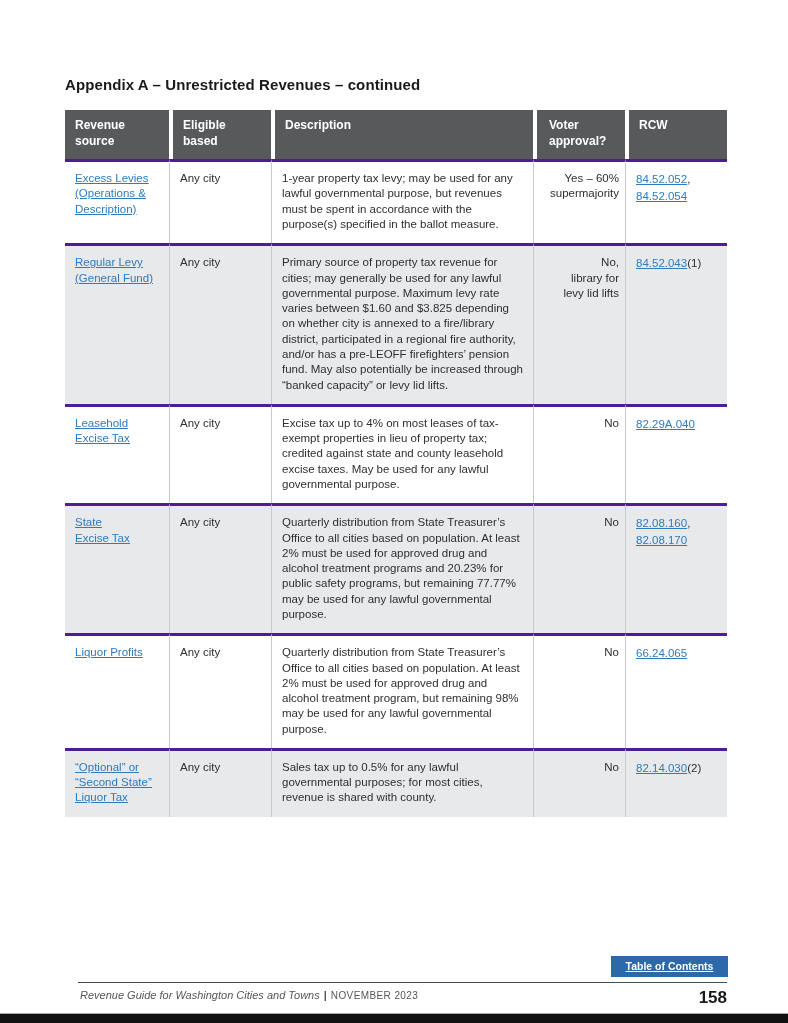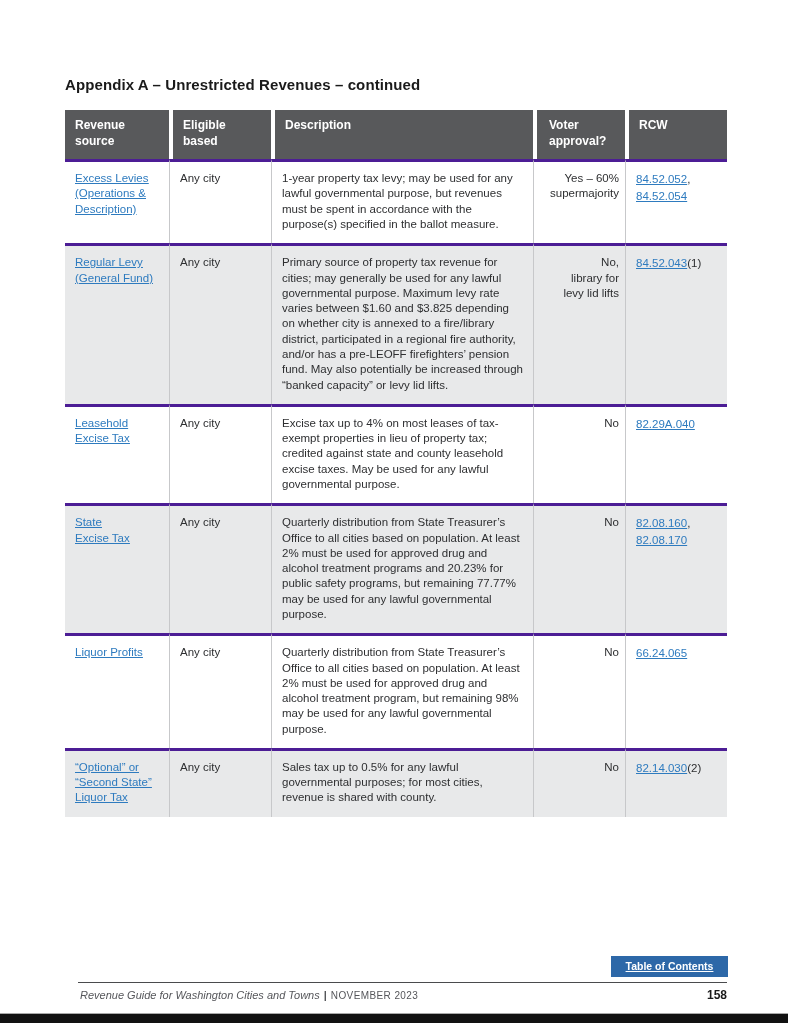--- a/index.html
+++ b/index.html
@@ -57,21 +57,21 @@
   }
   .footer-text{
     position:absolute;top:989px;left:80px;color:var(--footer-text,#55565a);
     font-size:11px;
   }
   .doc-title{font-style:italic;text-align:right;}
   .footer-divider{font-weight:bold;font-style:normal;padding:0 4px;}
   .edition{font-size:10px;letter-spacing:.4px;}
   .page-number{
     position:absolute;top:988px;right:61px;
-    font-size:12px;font-weight:bold;color:#1a1a1a;
+    font-size:17px;font-weight:bold;color:#1a1a1a;
   }
   .bottom-bar{
     position:absolute;left:0;bottom:0;width:788px;height:9px;
     background:var(--bottom-bar,#111111);border-top:1px solid #a9a9a9;
   }
 </style>
 </head>
 <body>
 
 <div class="screen">

